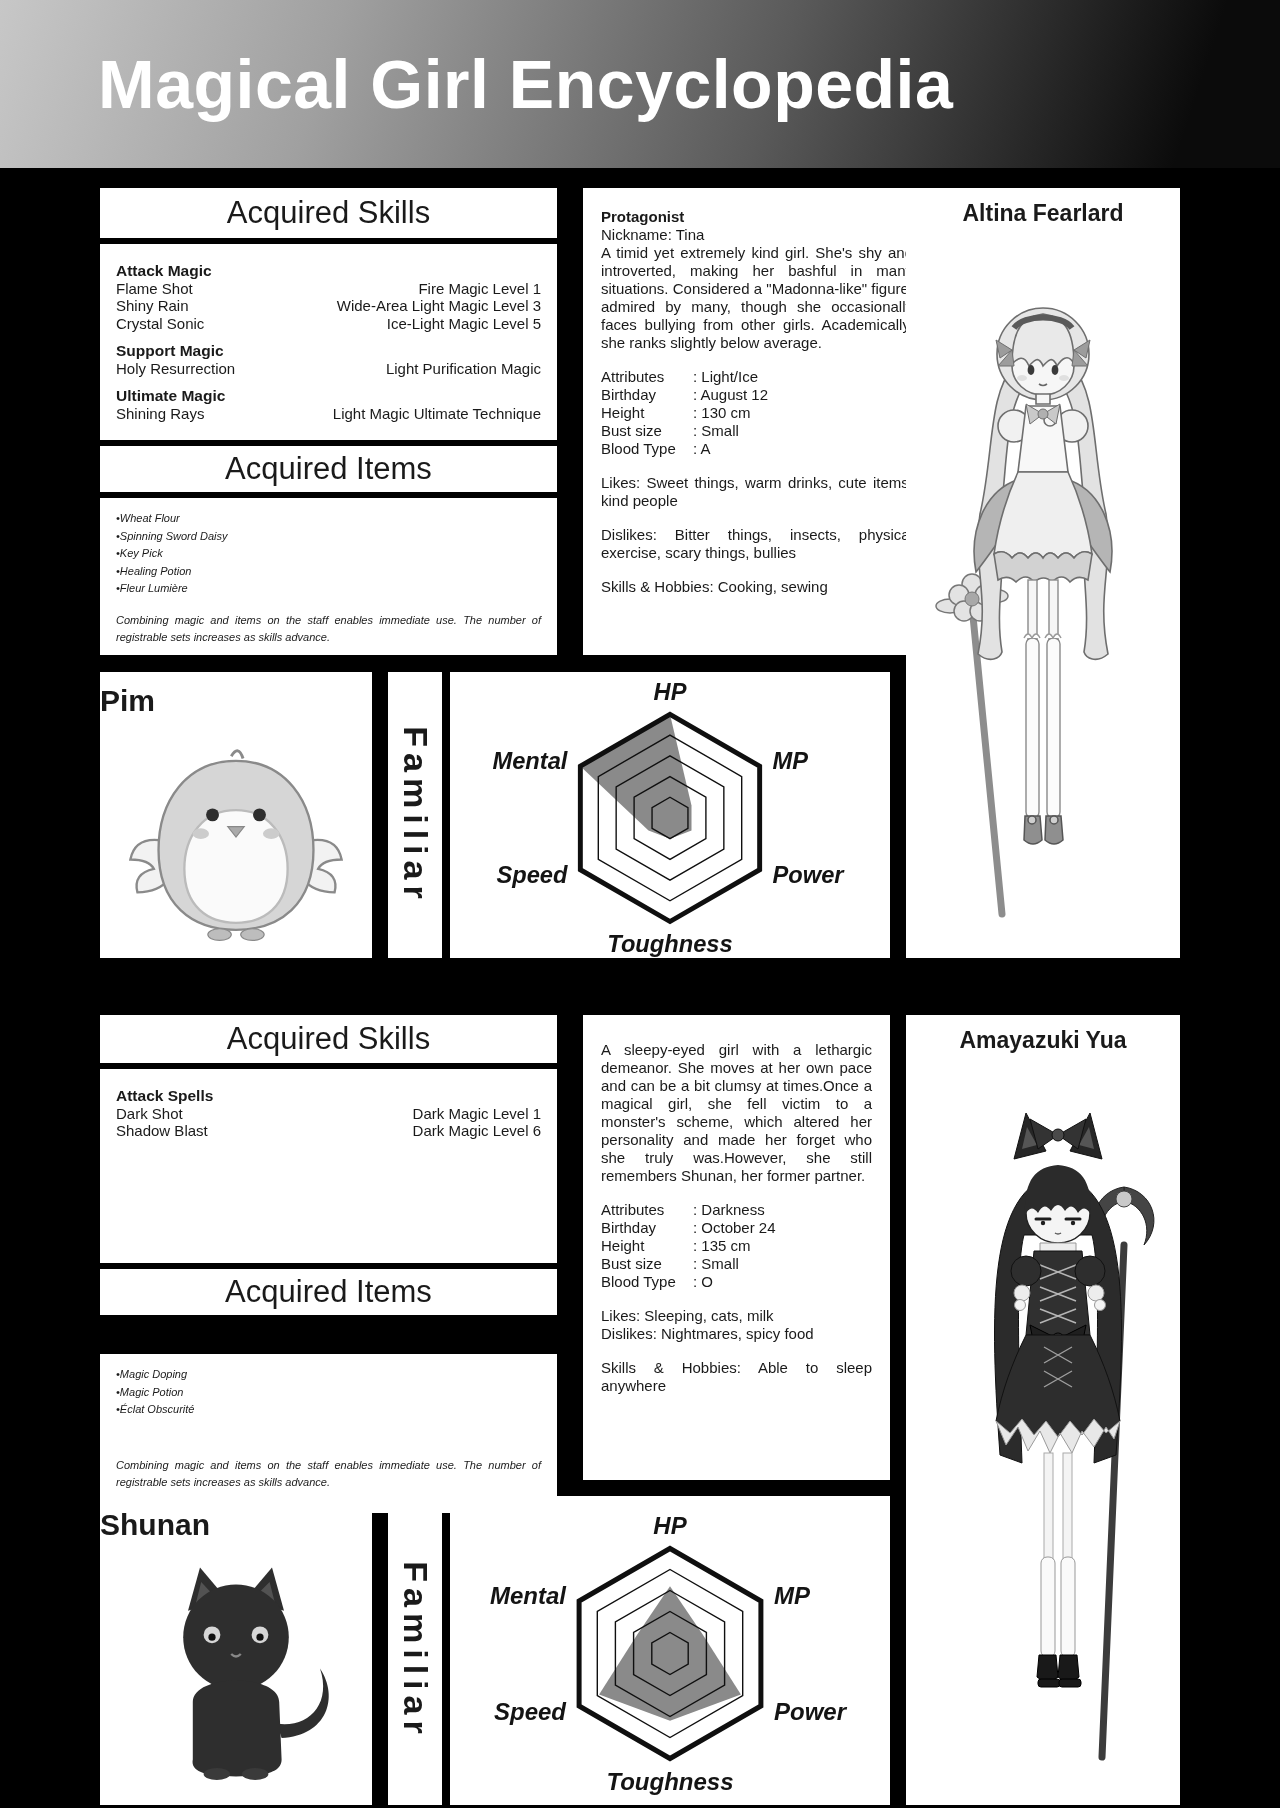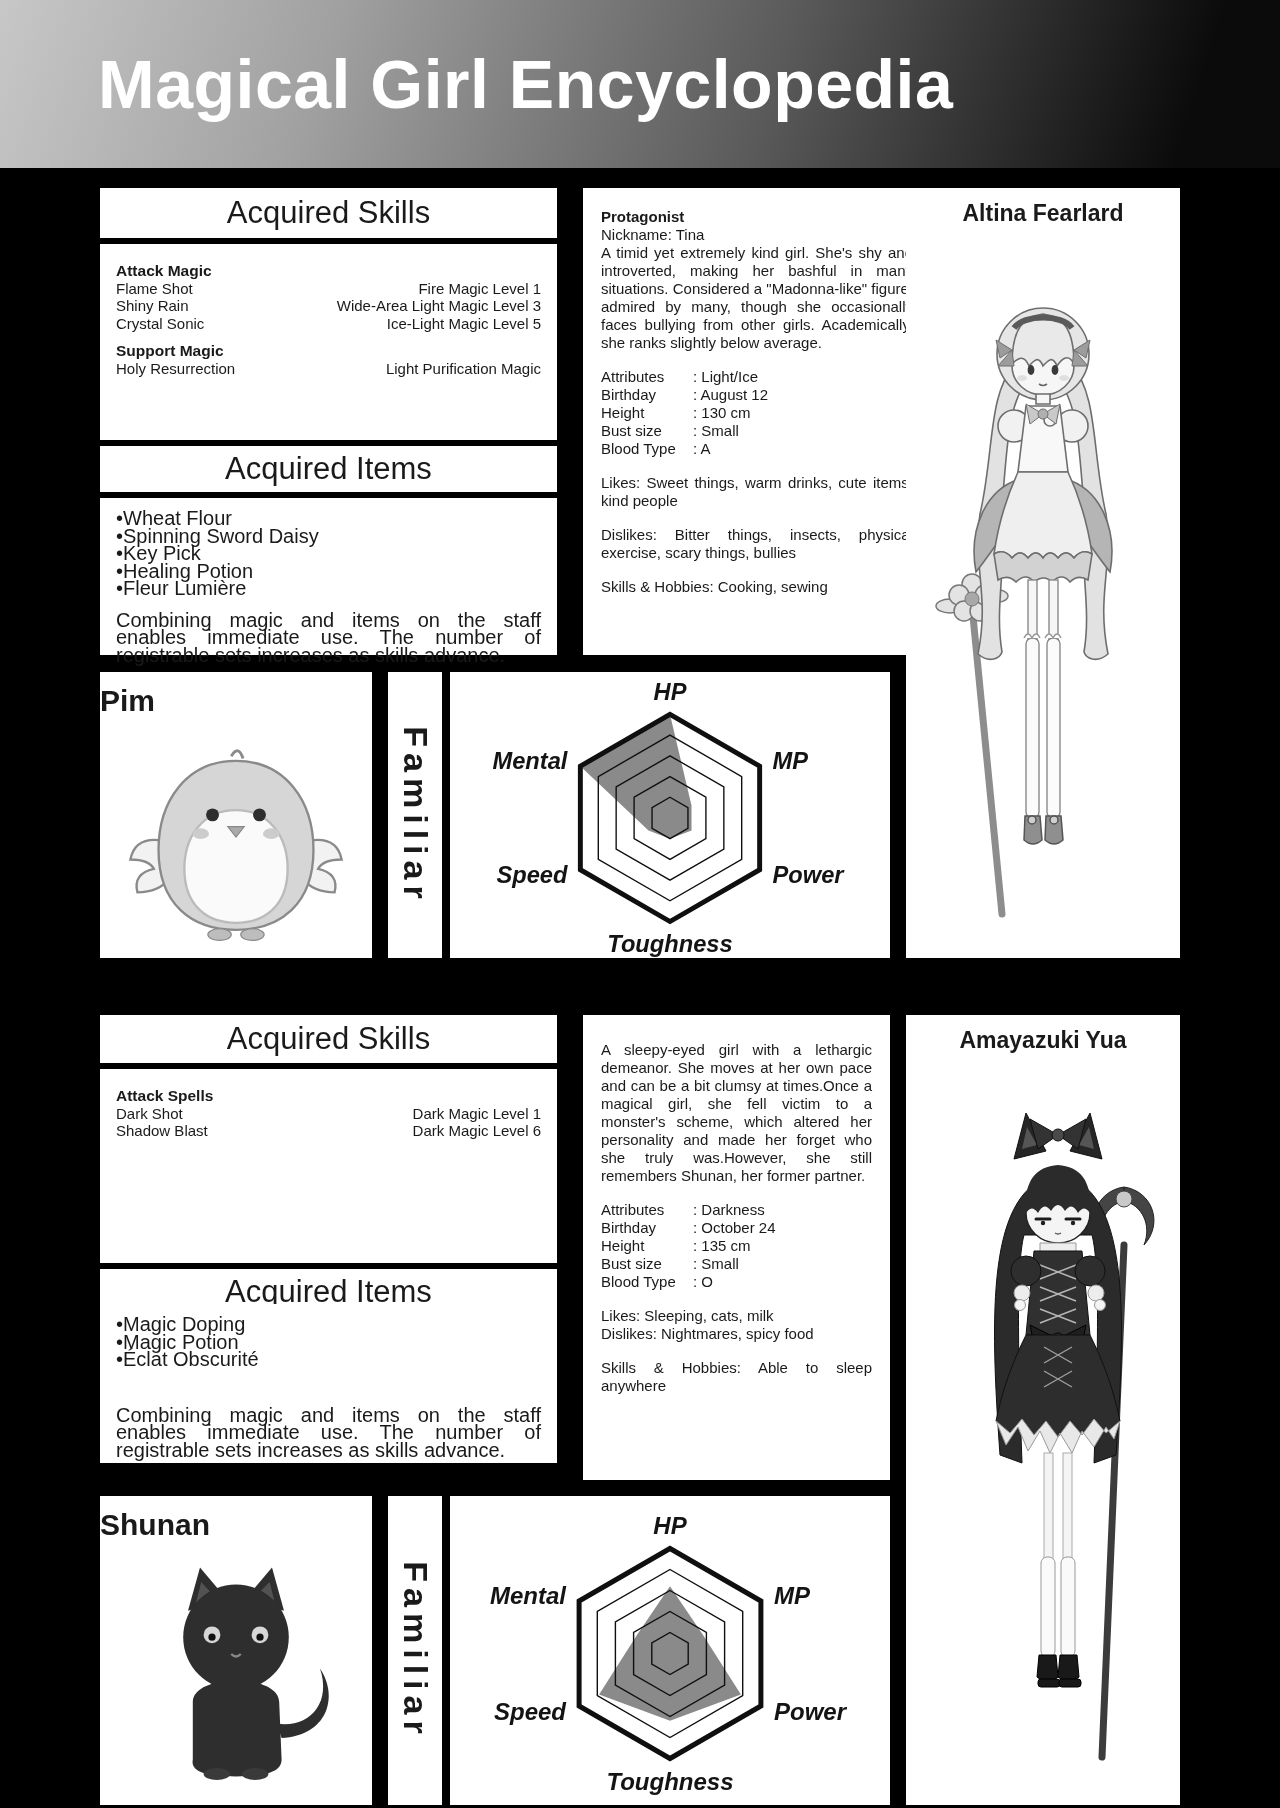--- a/index.html
+++ b/index.html
@@ -15,21 +15,21 @@
 
   .panel { position:absolute; background:#ffffff; }
 
   .hdr-box { display:flex; align-items:center; justify-content:center;
              font-size:31px; font-weight:400; }
 
   .skills-box { padding:8px 16px 0 16px; font-size:15px; line-height:17.5px; }
   .skill-heading { font-weight:700; font-size:15.5px; margin-top:10px; }
   .skill-row { display:flex; justify-content:space-between; }
 
-  .items-box { padding:12px 16px; font-size:20px; line-height:17.5px; }
+  .items-box { padding:12px 16px; font-size:11px; line-height:17.5px;font-style:italic; }
   .items-note { margin-top:14px; text-align:justify; }
 
   .profile-box { padding:20px 18px 14px 18px; font-size:15px; line-height:18px; }
   .profile-box.no-role { padding-top:26px; }
   .profile-role { font-weight:700; }
   .profile-desc { text-align:justify; }
   .stats { margin-top:16px; }
   .stat-row { display:flex; }
   .stat-label { width:92px; flex:0 0 92px; }
   .likes { margin-top:16px; text-align:justify; }
@@ -81,20 +81,27 @@
       <div class="skill-row">
         <span>Crystal Sonic</span>
         <span>Ice-Light Magic Level 5</span>
       </div>
     </div>
     <div>
       <div class="skill-heading">Support Magic</div>
       <div class="skill-row">
         <span>Holy Resurrection</span>
         <span>Light Purification Magic</span>
+      </div>
+    </div>
+    <div>
+      <div class="skill-heading">Ultimate Magic</div>
+      <div class="skill-row">
+        <span>Shining Rays</span>
+        <span>Light Magic Ultimate Technique</span>
       </div>
     </div>
   </div>
 
   <div class="panel hdr-box" style="left:100px;top:446px;width:457px;height:46px;">
     <span>Acquired Items</span>
   </div>
 
   <div class="panel items-box" style="left:100px;top:498px;width:457px;height:157px;">
     <div>•Wheat Flour</div>
@@ -265,21 +272,21 @@
         <span>Shadow Blast</span>
         <span>Dark Magic Level 6</span>
       </div>
     </div>
   </div>
 
   <div class="panel hdr-box" style="left:100px;top:1269px;width:457px;height:46px;">
     <span>Acquired Items</span>
   </div>
 
-  <div class="panel items-box" style="left:100px;top:1304px;width:457px;height:159px;">
+  <div class="panel items-box" style="left:100px;top:1354px;width:457px;height:159px;">
     <div>•Magic Doping</div>
     <div>•Magic Potion</div>
     <div>•Éclat Obscurité</div>
     <div class="items-note" style="margin-top:38px;">Combining magic and items on the staff enables immediate use. The number of registrable sets increases as skills advance.</div>
   </div>
 
   <div class="panel profile-box no-role" style="left:583px;top:1015px;width:307px;height:465px;">
     <div class="profile-desc">A sleepy-eyed girl with a lethargic demeanor. She moves at her own pace and can be a bit clumsy at times.Once a magical girl, she fell victim to a monster's scheme, which altered her personality and made her forget who she truly was.However, she still remembers Shunan, her former partner.</div>
     <div class="stats">
       <div class="stat-row">

